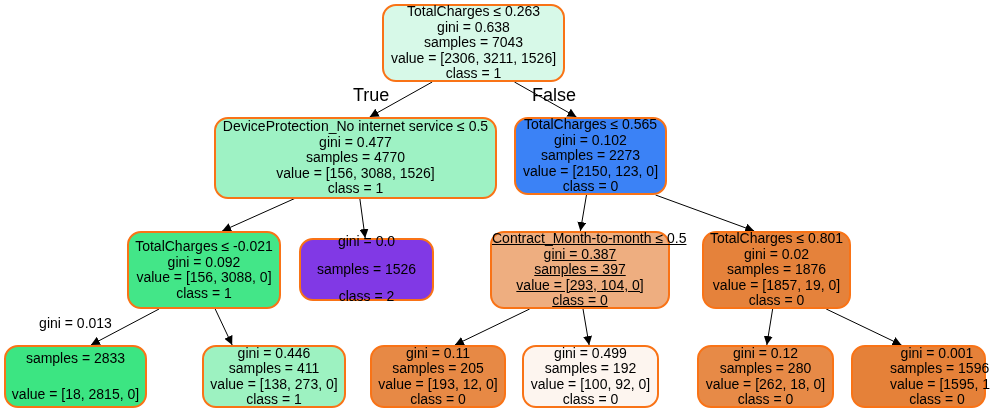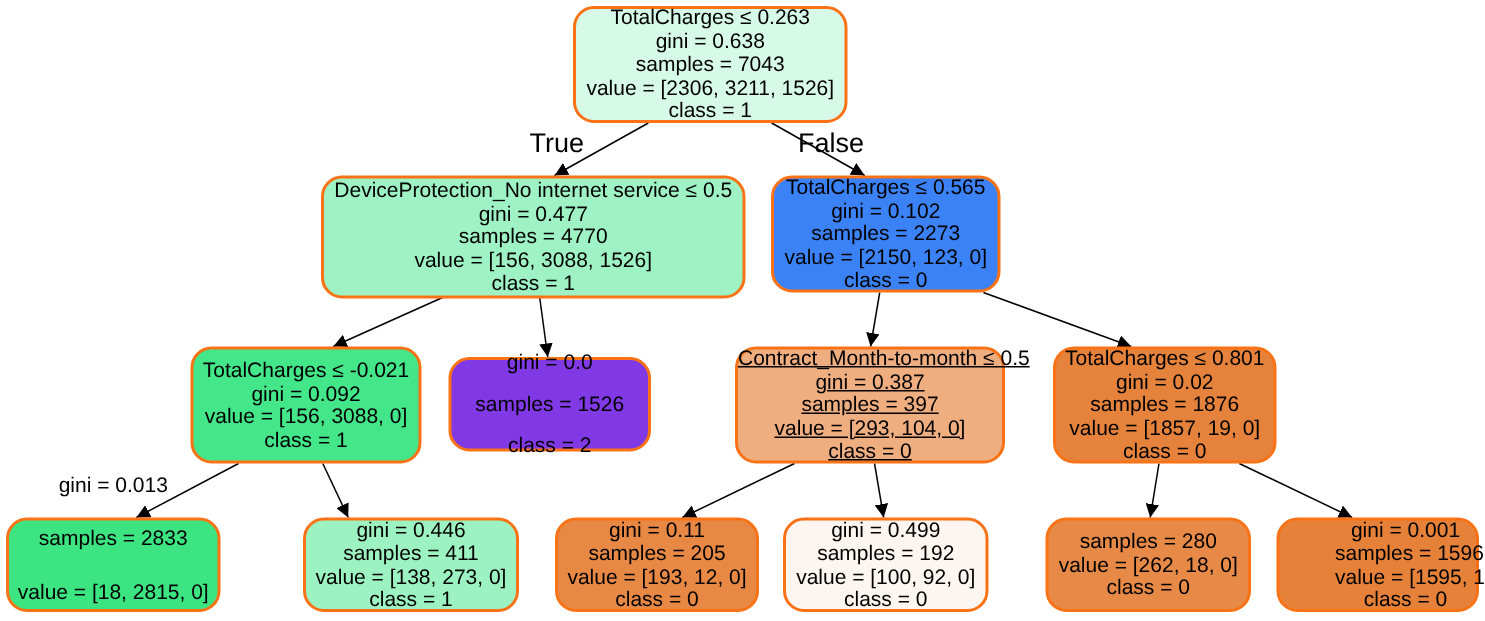--- a/index.html
+++ b/index.html
@@ -114,20 +114,21 @@
 </div>
 
 <div class="node" id="n9" style="left: 522px; top: 345px; width: 137px; height: 63px; background: rgb(253, 245, 239);">
   <span>gini = 0.499</span>
   <span>samples = 192</span>
   <span>value = [100, 92, 0]</span>
   <span>class = 0</span>
 </div>
 
 <div class="node" id="n11" style="left: 697px; top: 345px; width: 137px; height: 63px; background: rgb(231, 138, 71);">
+  <span>gini = 0.12</span>
   <span>samples = 280</span>
   <span>value = [262, 18, 0]</span>
   <span>class = 0</span>
 </div>
 
 <div class="node" id="n12" style="left: 851px; top: 345px; width: 135px; height: 63px; background: rgb(229, 129, 57); padding-left: 37px;">
   <span>gini = 0.001</span>
   <span>samples = 1596</span>
   <span>value = [1595, 1, 0]</span>
   <span>class = 0</span>

